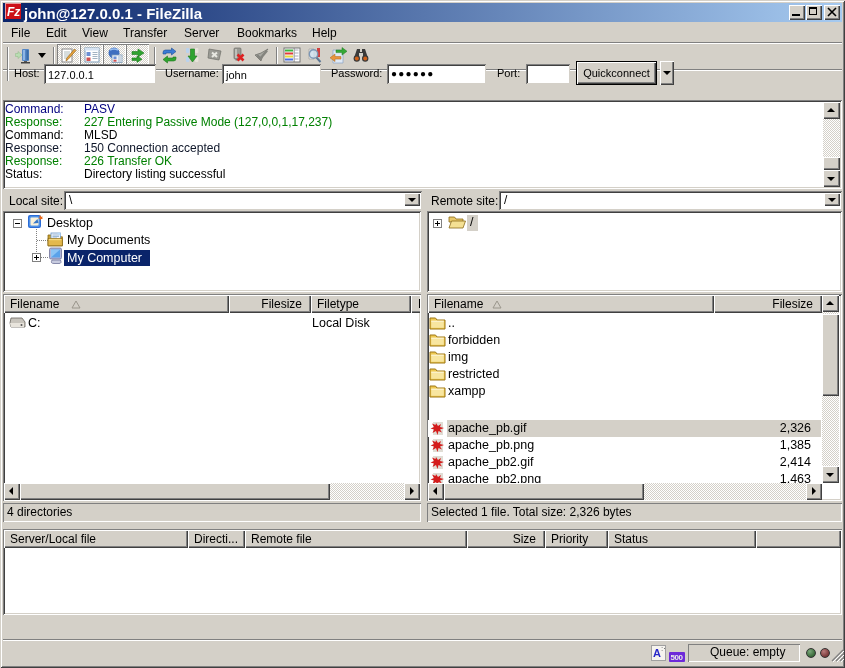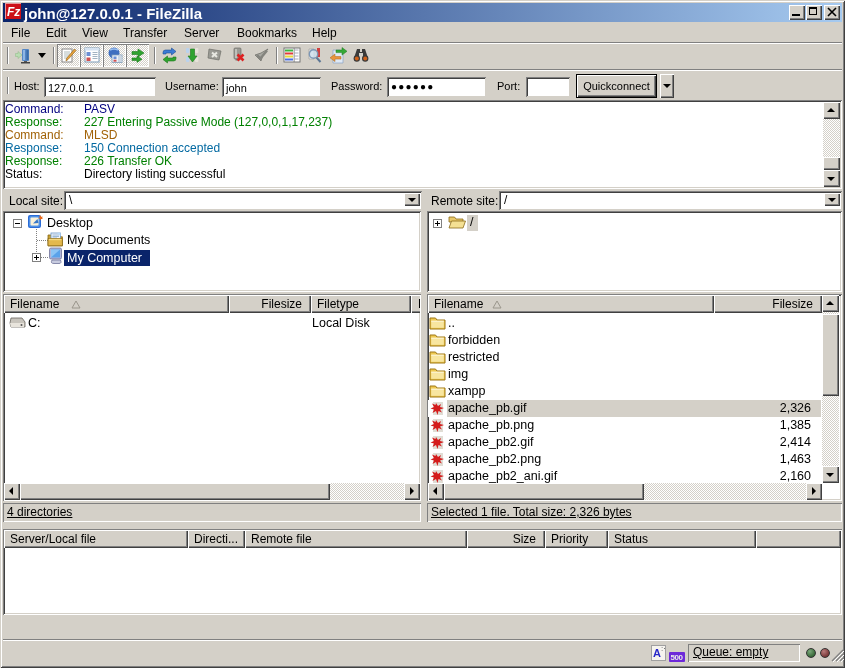--- a/index.html
+++ b/index.html
@@ -5,21 +5,21 @@
 * { margin:0; padding:0; box-sizing:border-box; }
 html,body { width:845px; height:668px; overflow:hidden; }
 body { font-family:"Liberation Sans", sans-serif; font-size:11px; color:#000; }
 #win { position:absolute; left:0; top:0; width:845px; height:668px; background:#d4d0c8;
   box-shadow: inset 1px 1px 0 #d4d0c8, inset -1px -1px 0 #404040,
               inset 2px 2px 0 #ffffff, inset -2px -2px 0 #808080; }
 .abs { position:absolute; }
 
 .raised { background:#d4d0c8; box-shadow: inset 1px 1px 0 #ffffff, inset -1px -1px 0 #404040, inset -2px -2px 0 #808080; }
 .sunken { box-shadow: inset 1px 1px 0 #808080, inset -1px -1px 0 #ffffff, inset 2px 2px 0 #404040, inset -2px -2px 0 #d4d0c8; }
-.sunken1 { box-shadow: inset 1px 1px 0 #808080, inset -1px -1px 0 #ffffff; text-decoration: underline; }
+.sunken1 { box-shadow: inset 1px 1px 0 #808080, inset -1px -1px 0 #ffffff; }
 .field { background:#fff; box-shadow: inset 1px 1px 0 #808080, inset -1px -1px 0 #d4d0c8, inset 2px 2px 0 #404040, inset -2px -2px 0 #ffffff; }
 .etchv { width:2px; border-left:1px solid #808080; border-right:1px solid #ffffff; }
 .etchh { height:2px; border-top:1px solid #808080; border-bottom:1px solid #ffffff; }
 .dither { background-color:#fff;
   background-image: linear-gradient(45deg, #d4d0c8 25%, transparent 25%, transparent 75%, #d4d0c8 75%),
                     linear-gradient(45deg, #d4d0c8 25%, transparent 25%, transparent 75%, #d4d0c8 75%);
   background-size:2px 2px; background-position:0 0, 1px 1px; }
 .toggled { box-shadow: inset 1px 1px 0 #808080, inset -1px -1px 0 #ffffff; }
 
 #titlebar { left:3px; top:3px; width:839px; height:19px;
@@ -41,21 +41,21 @@
 .hcell.r { text-align:right; padding-right:9px; }
 svg { display:block; }
 .icon { position:absolute; }
 .lln { height:13.1px; line-height:13px; white-space:nowrap; font-size:12px; }
 .lln span { display:inline-block; width:79px; }
 
 .rrow { position:relative; height:17px; line-height:17px; white-space:nowrap; font-size:12.5px; }
 .rrow .fold { position:absolute; left:1px; top:1px; }
 .rrow .nm { position:absolute; left:20px; top:0; }
 .rrow .sz { position:absolute; right:11px; top:0; text-align:left; }
-.rrow.sel { background:linear-gradient(to right, #fff 19px, #d4d0c8 19px, #d4d0c8 393px, #fff 393px); }
+.rrow.sel { background:linear-gradient(to right, #fff 19px, #d4d0c8 19px, #d4d0c8 393px, #fff 393px);margin-top:20px; }
 
 .tab { position:absolute; background:#d4d0c8; border:1px solid #808080; border-bottom:none; border-radius:2px 2px 0 0;
   box-shadow: inset 1px 1px 0 #ffffff; text-align:center; font-size:12px; }
 </style>
 </head>
 <body>
 <div id="win">
 
   <div id="titlebar" class="abs">
     <svg class="icon" style="left:2px;top:0px" width="16" height="16" viewBox="0 0 16 16">
@@ -191,42 +191,42 @@
     <svg class="icon" style="left:349px;top:3px" width="18" height="17" viewBox="0 0 18 17">
       <path d="M5 2 h3 v3 h2 v-3 h3 l3 9 h-5 v-5 h-4 v5 h-5 Z" fill="#3a3a3a"></path>
       <circle cx="4.8" cy="11.5" r="3.2" fill="#3a3a3a"></circle>
       <circle cx="13.2" cy="11.5" r="3.2" fill="#3a3a3a"></circle>
       <circle cx="4.8" cy="11.5" r="2" fill="#d06018"></circle>
       <circle cx="13.2" cy="11.5" r="2" fill="#d06018"></circle>
     </svg>
   </div>
   <div class="abs etchh" style="left:3px;top:69px;width:839px"></div>
 
-  <div id="qc" class="abs" style="left:3px;top:71px;width:839px;height:19px">
+  <div id="qc" class="abs" style="left:3px;top:58px;width:839px;height:19px">
     <div class="abs etchv" style="left:4px;top:6px;height:17px"></div>
     <span class="abs" style="left:11px;top:9px">Host:</span>
     <div class="abs field" style="left:41px;top:6px;width:112px;height:20px;line-height:18px;padding:2px 0 0 4px">127.0.0.1</div>
     <span class="abs" style="left:162px;top:9px">Username:</span>
     <div class="abs field" style="left:219px;top:6px;width:99px;height:20px;line-height:18px;padding:2px 0 0 4px">john</div>
     <span class="abs" style="left:328px;top:9px">Password:</span>
     <div class="abs field" style="left:384px;top:6px;width:99px;height:20px;padding:2px 0 0 4px;font-size:10px;letter-spacing:1.2px;line-height:16px">●●●●●●</div>
     <span class="abs" style="left:494px;top:9px">Port:</span>
     <div class="abs field" style="left:523px;top:6px;width:44px;height:20px"></div>
     <div class="abs" style="left:573px;top:3px;width:81px;height:24px;background:#d4d0c8;border:1px solid #000;box-shadow: inset 1px 1px 0 #ffffff, inset -1px -1px 0 #404040, inset -2px -2px 0 #808080;text-align:center;line-height:22px">Quickconnect</div>
     <div class="abs raised" style="left:657px;top:3px;width:14px;height:24px">
       <div class="tri" style="left:3px;top:10px;border-left:4px solid transparent;border-right:4px solid transparent;border-top:4px solid #000"></div>
     </div>
   </div>
 
   <div id="log" class="abs sunken" style="left:3px;top:100px;width:839px;height:89px;background:#fff">
     <div class="abs" style="left:2px;top:3px;width:800px;height:82px;overflow:hidden">
       <div class="lln" style="color:#000080"><span>Command:</span>PASV</div>
       <div class="lln" style="color:#008000"><span>Response:</span>227 Entering Passive Mode (127,0,0,1,17,237)</div>
-      <div class="lln" style="color:#a16207"><span>Command:</span>MLSD</div>
-      <div class="lln" style="color:#0369a1"><span>Response:</span>150 Connection accepted</div>
+      <div class="lln" style="color:#000000"><span>Command:</span>MLSD</div>
+      <div class="lln" style="color:#0f172a"><span>Response:</span>150 Connection accepted</div>
       <div class="lln" style="color:#008000"><span>Response:</span>226 Transfer OK</div>
       <div class="lln" style="color:#000000"><span>Status:</span>Directory listing successful</div>
     </div>
 
     <div class="abs" style="right:2px;top:2px;width:17px;height:85px">
       <div class="abs dither" style="left:0;top:0;width:17px;height:85px"></div>
       <div class="sbbtn" style="left:0;top:0;width:17px;height:17px">
           <div class="tri" style="left:4px;top:6px;border-left:4px solid transparent;border-right:4px solid transparent;border-bottom:4px solid #000"></div>
         </div>
       <div class="thumb" style="left:0;top:55px;width:17px;height:13px"></div>
@@ -360,29 +360,29 @@
             <path d="M2.2 5.2 l12.6 0" stroke="#fdf6d8" stroke-width="1.2"></path>
           </svg>
           <span class="nm">forbidden</span>
         </div>
       <div class="rrow">
           <svg class="fold" width="17" height="14" viewBox="0 0 17 14">
             <path d="M1 2 l5.5 0 l1.5 2 l8 0 l0 9 l-15 0 Z" fill="#eec951" stroke="#9d7716" stroke-width="1"></path>
             <path d="M2.2 5.2 l12.6 0 l0 6.6 l-12.6 0 Z" fill="#f8e6a0"></path>
             <path d="M2.2 5.2 l12.6 0" stroke="#fdf6d8" stroke-width="1.2"></path>
           </svg>
-          <span class="nm">restricted</span>
+          <span class="nm">img</span>
         </div>
       <div class="rrow">
           <svg class="fold" width="17" height="14" viewBox="0 0 17 14">
             <path d="M1 2 l5.5 0 l1.5 2 l8 0 l0 9 l-15 0 Z" fill="#eec951" stroke="#9d7716" stroke-width="1"></path>
             <path d="M2.2 5.2 l12.6 0 l0 6.6 l-12.6 0 Z" fill="#f8e6a0"></path>
             <path d="M2.2 5.2 l12.6 0" stroke="#fdf6d8" stroke-width="1.2"></path>
           </svg>
-          <span class="nm">img</span>
+          <span class="nm">restricted</span>
         </div>
       <div class="rrow">
           <svg class="fold" width="17" height="14" viewBox="0 0 17 14">
             <path d="M1 2 l5.5 0 l1.5 2 l8 0 l0 9 l-15 0 Z" fill="#eec951" stroke="#9d7716" stroke-width="1"></path>
             <path d="M2.2 5.2 l12.6 0 l0 6.6 l-12.6 0 Z" fill="#f8e6a0"></path>
             <path d="M2.2 5.2 l12.6 0" stroke="#fdf6d8" stroke-width="1.2"></path>
           </svg>
           <span class="nm">xampp</span>
         </div>
       <div class="rrow sel">
@@ -468,21 +468,21 @@
 
   <div class="abs etchh" style="left:3px;top:639px;width:839px"></div>
   <div id="statusbar" class="abs" style="left:3px;top:640px;width:839px;height:25px">
     <div class="abs" style="left:648px;top:5px;width:15px;height:16px;background:#f6f4ef;border:1px solid #a0a0a0">
       <span style="position:absolute;left:1px;top:1px;font-size:11px;font-weight:bold;color:#2828c8">A</span>
       <span style="position:absolute;left:9px;top:-2px;font-size:8px;color:#555">:·</span>
     </div>
     <div class="abs" style="left:666px;top:12px;width:16px;height:10px;background:#6d28d9;border-radius:1px">
       <span style="position:absolute;left:1.5px;top:1px;font-size:8px;font-weight:bold;color:#e8e8e8;letter-spacing:-0.5px">500</span>
     </div>
-    <div class="abs sunken1" style="left:685px;top:4px;width:112px;height:18px;line-height:17px;padding-left:5px;font-size:12px">Queue: empty</div>
+    <div class="abs sunken1" style="left:685px;top:4px;width:112px;height:18px;line-height:17px;padding-left:22px;font-size:12px">Queue: empty</div>
     <div class="abs" style="left:803px;top:8px;width:10px;height:10px;border-radius:50%;background:radial-gradient(circle at 35% 30%, #7aa87a, #1d4d1d);border:1px solid #333"></div>
     <div class="abs" style="left:817px;top:8px;width:10px;height:10px;border-radius:50%;background:radial-gradient(circle at 35% 30%, #b87a7a, #5d1d1d);border:1px solid #333"></div>
     <svg class="icon" style="left:828px;top:9px" width="13" height="13" viewBox="0 0 13 13">
       <path d="M12 1 L1 12 M12 5 L5 12 M12 9 L9 12" stroke="#808080" stroke-width="1.3"></path>
       <path d="M13 2 L2 13 M13 6 L6 13 M13 10 L10 13" stroke="#fff" stroke-width="1"></path>
     </svg>
   </div>
 </div>
 
 </body></html>

